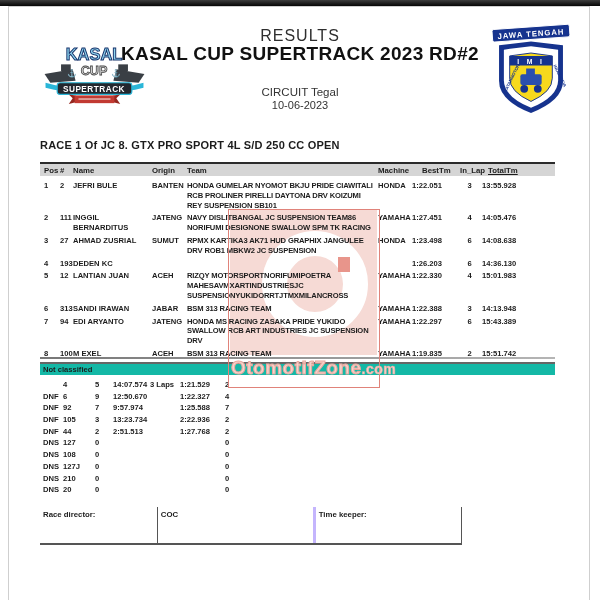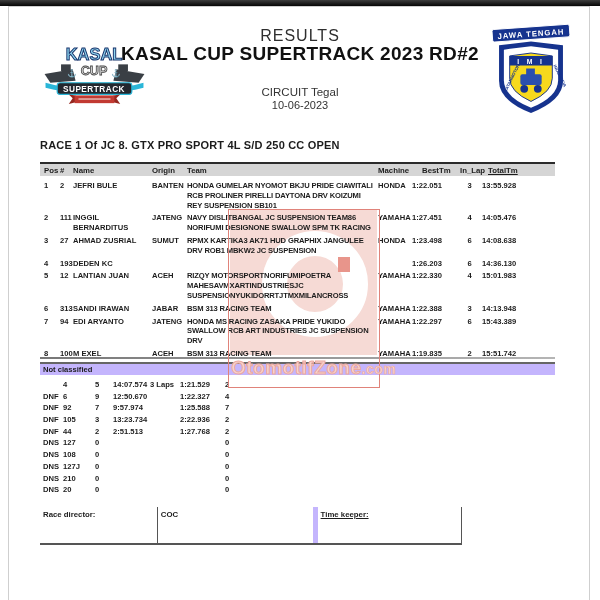--- a/index.html
+++ b/index.html
@@ -41,32 +41,32 @@
   .rrow{padding:2px 0 1px 4px;font-size:7.6px;font-weight:bold;line-height:9.8px;}
   .c{padding-right:3px;}
   .c.team{letter-spacing:-.15px;}
   .c.inlap{text-align:center;white-space:nowrap;}
   .hc.besttm{padding-left:10px;}
   .hc.total{padding-left:6px;text-decoration:underline;}
   .tbl-bottomline{left:40px;top:357px;width:515px;height:2px;background:linear-gradient(90deg,#777,#b5b5b5);z-index:1;}
 
   
   .nc{left:40px;top:362px;width:515px;z-index:1;}
-  .nc-bar{background:#c4b5fd;border-top:2px solid #666;padding:1px 0 1px 3px;font-size:7.6px;font-weight:bold;}
+  .nc-bar{background:#14b8a6;border-top:2px solid #666;padding:1px 0 1px 3px;font-size:7.6px;font-weight:bold;}
   .nc-rows{padding-top:4px;}
   .nc-row{display:grid;grid-template-columns:20px 32px 18px 37px 30px 34px 26px;padding-left:3px;
           height:11.7px;font-size:7.6px;font-weight:bold;line-height:11px;}
   .nc-row .inlap{text-align:center;}
 
   
   .footer{left:40px;top:507px;width:422px;height:38px;display:flex;border-bottom:2px solid #555;box-sizing:border-box;z-index:1;}
   .fcell{box-sizing:border-box;padding:3px 0 0 3px;font-size:7.8px;font-weight:bold;}
   .fcell.c1{width:123px;}
   .fcell.c2{width:164px;border-left:1px solid #555;}
-  .fcell.c3{width:157px;border-left:5px solid #c4b5fd;border-right:1px solid #555;text-decoration:underline;}
+  .fcell.c3{width:157px;border-left:3px solid #c4b5fd;border-right:1px solid #555;}
 </style>
 </head>
 <body>
 
 <div class="abs topbar"></div>
 <div class="abs frame"></div>
 
 <div class="abs wm-square"></div>
 <div class="abs wm-ring"></div>
 <div class="abs wm-chip"></div>

